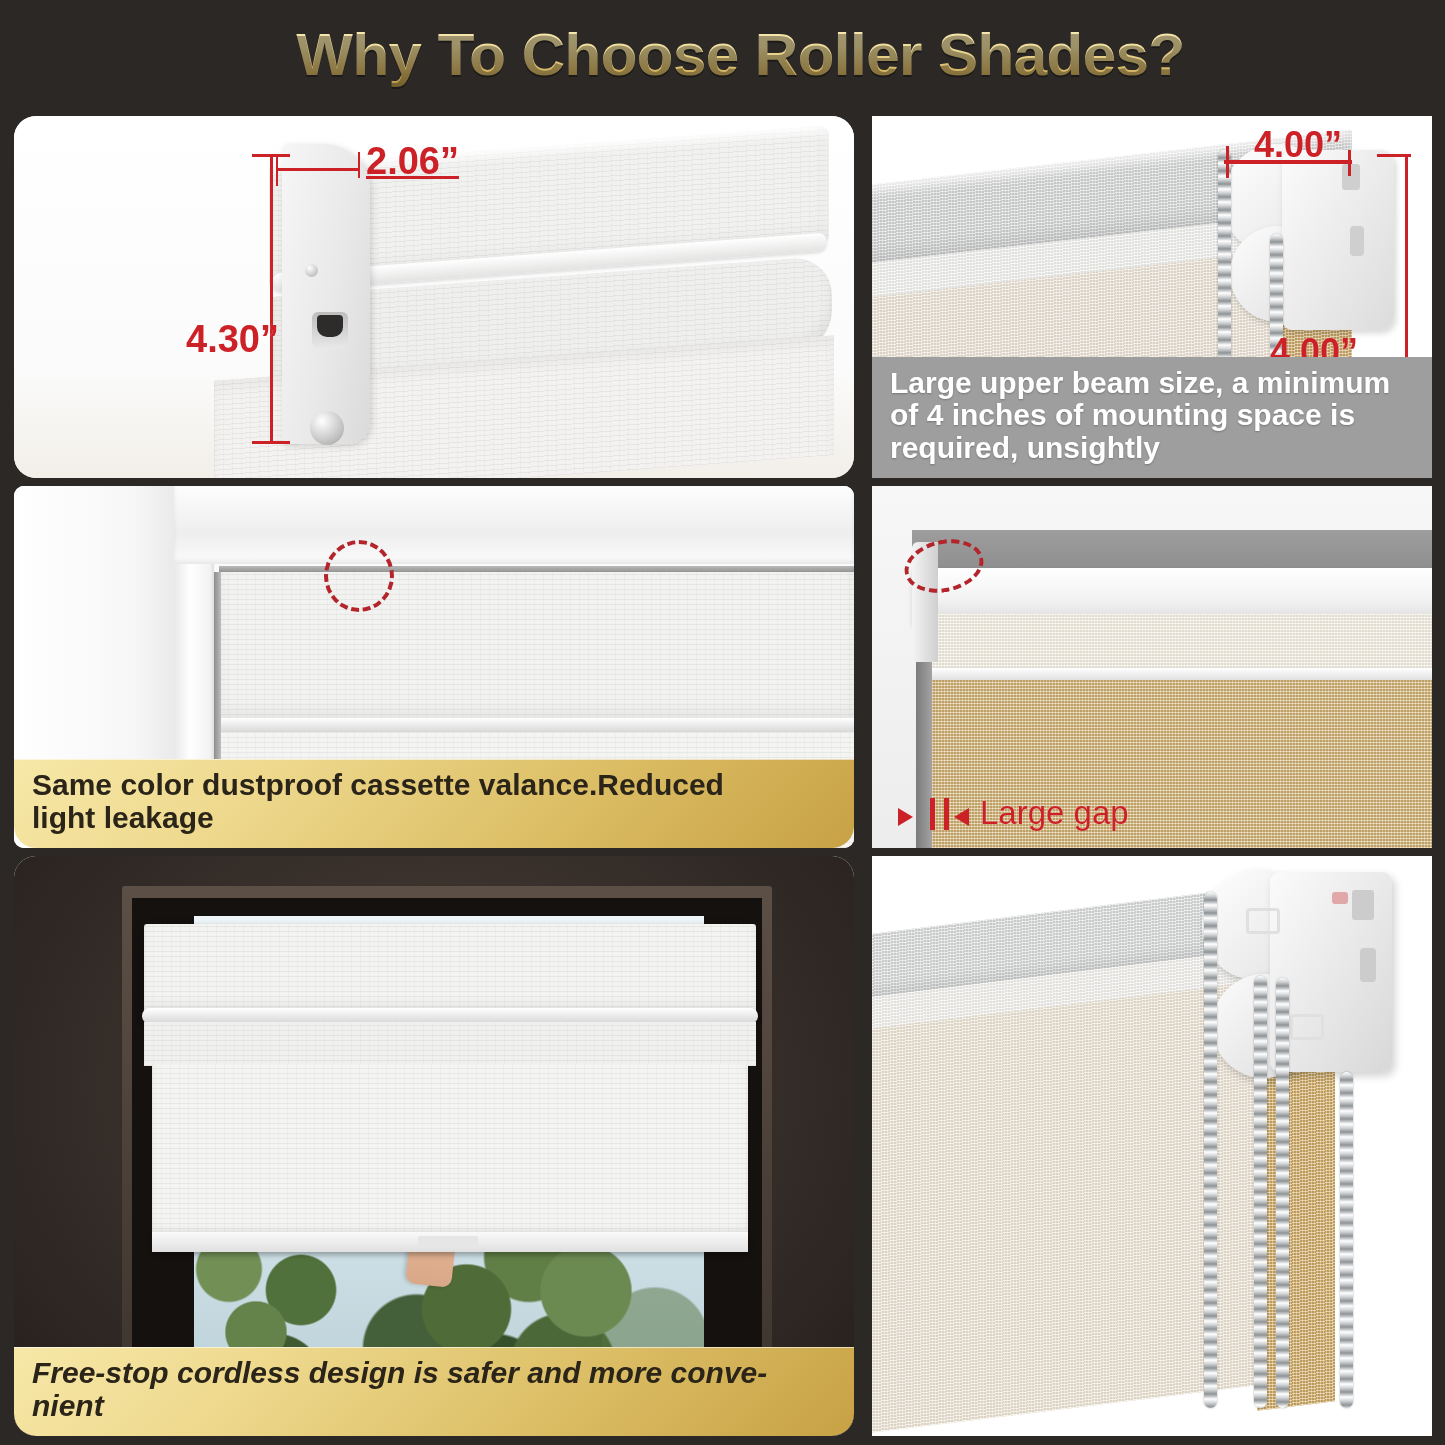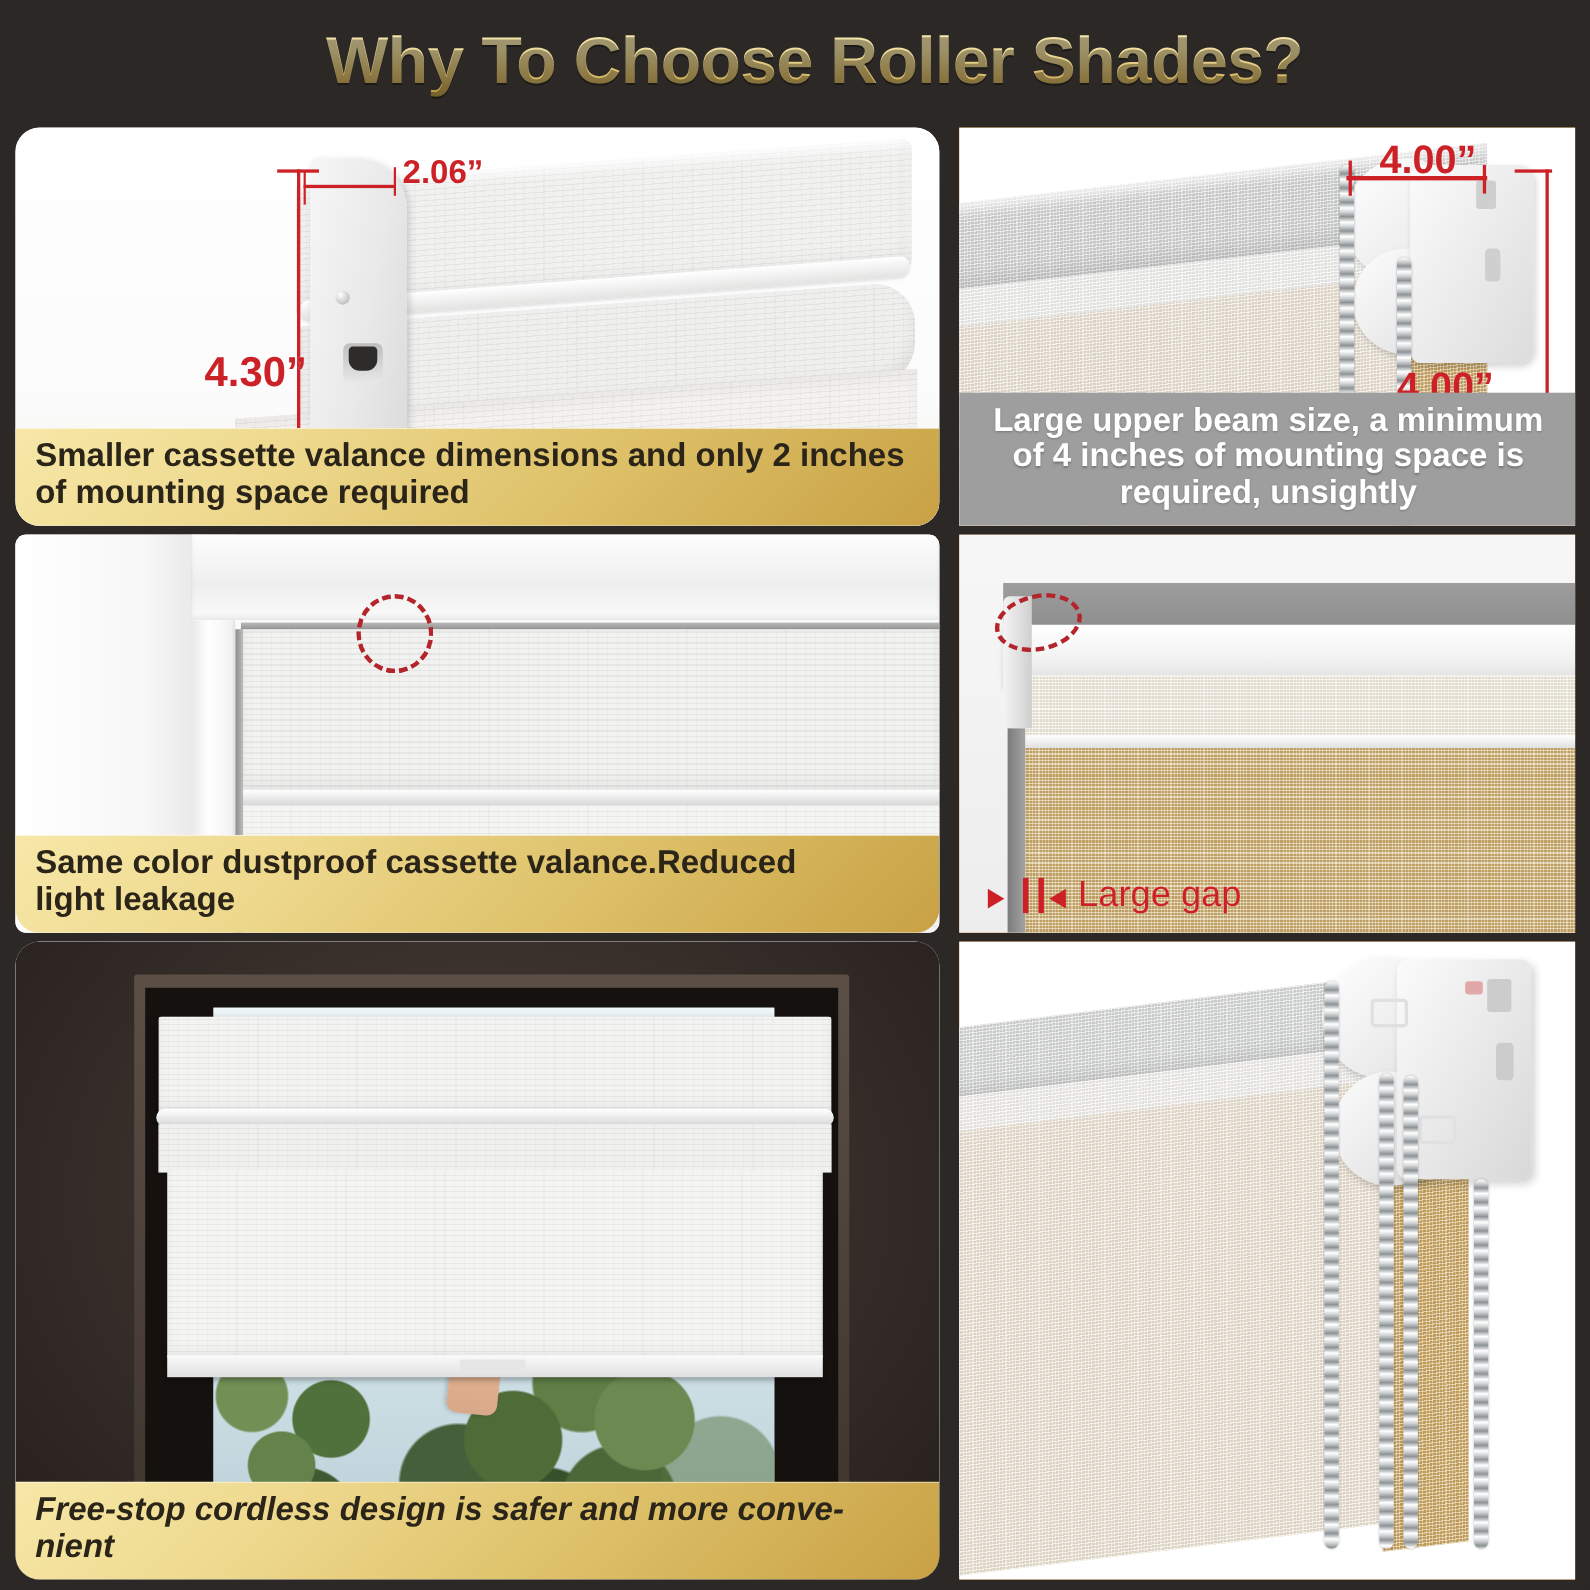--- a/index.html
+++ b/index.html
@@ -48,21 +48,21 @@
     box-shadow: inset 0 1px 0 rgba(255,255,255,.6);
   }
   .caption.bad {
     background: #9e9e9e;
     color: #ffffff;
     text-shadow: 0 1px 2px rgba(0,0,0,.25);
   }
 
   
   .panel.good { background: #ffffff; border-radius: 22px; }
-  .panel.bad  { background: #fdba74; text-align: center; }
+  .panel.bad  { background: #000000; }
   .fabric-h {
     background-image:
       repeating-linear-gradient(0deg, rgba(0,0,0,.05) 0 1px, rgba(0,0,0,0) 1px 5px),
       repeating-linear-gradient(90deg, rgba(0,0,0,.025) 0 1px, rgba(0,0,0,0) 1px 9px);
   }
   .weave {
     background-image:
       repeating-linear-gradient(0deg, rgba(255,255,255,.45) 0 1px, rgba(0,0,0,.05) 1px 3px),
       repeating-linear-gradient(90deg, rgba(255,255,255,.35) 0 1px, rgba(0,0,0,.04) 1px 3px);
   }
@@ -134,29 +134,28 @@
              background:#2e2c2b;border-radius:4px 4px 10px 10px;"></div>
 
         <div style="position:absolute;left:291px;top:148px;width:13px;height:13px;border-radius:50%;
              background:radial-gradient(circle at 35% 30%,#ffffff,#a9a9a9);"></div>
         <div style="position:absolute;left:296px;top:295px;width:34px;height:34px;border-radius:50%;
              background:radial-gradient(circle at 35% 30%,#ffffff,#bdbdbd 70%,#8e8e8e);"></div>
 
         <div class="dim-line" style="left:262px;top:40px;width:2px;height:30px;"></div>
         <div class="dim-line" style="left:344px;top:36px;width:2px;height:26px;"></div>
         <div class="dim-line" style="left:262px;top:52px;width:84px;height:3px;"></div>
-        <div class="dim-text" style="left:352px;top:24px;font-size:30px;">2.06”</div>
+        <div class="dim-text" style="left:352px;top:24px;font-size:38px;text-decoration:underline;">2.06”</div>
 
         <div class="dim-line" style="left:256px;top:38px;width:3px;height:290px;"></div>
         <div class="dim-line" style="left:238px;top:38px;width:38px;height:3px;"></div>
         <div class="dim-line" style="left:238px;top:325px;width:38px;height:3px;"></div>
         <div class="dim-text" style="left:172px;top:202px;font-size:38px;">4.30”</div>
       </div>
 
-      <div class="caption good">Smaller cassette valance dimensions and only 2 inches of mounting space required</div>
     </div>
 
     <div class="panel bad" style="left:872px; top:8px; width:560px; height:362px;">
       <div class="photo">
         <div style="position:absolute;inset:0;background:#ffffff;"></div>
 
         <div class="weave" style="position:absolute;left:-20px;top:42px;width:500px;height:85px;
              background-color:#d7d8d9;transform:skewY(-6.5deg);border-radius:3px;
              box-shadow:inset 0 -14px 16px rgba(0,0,0,.09), inset 0 8px 10px rgba(255,255,255,.7);"></div>
 

